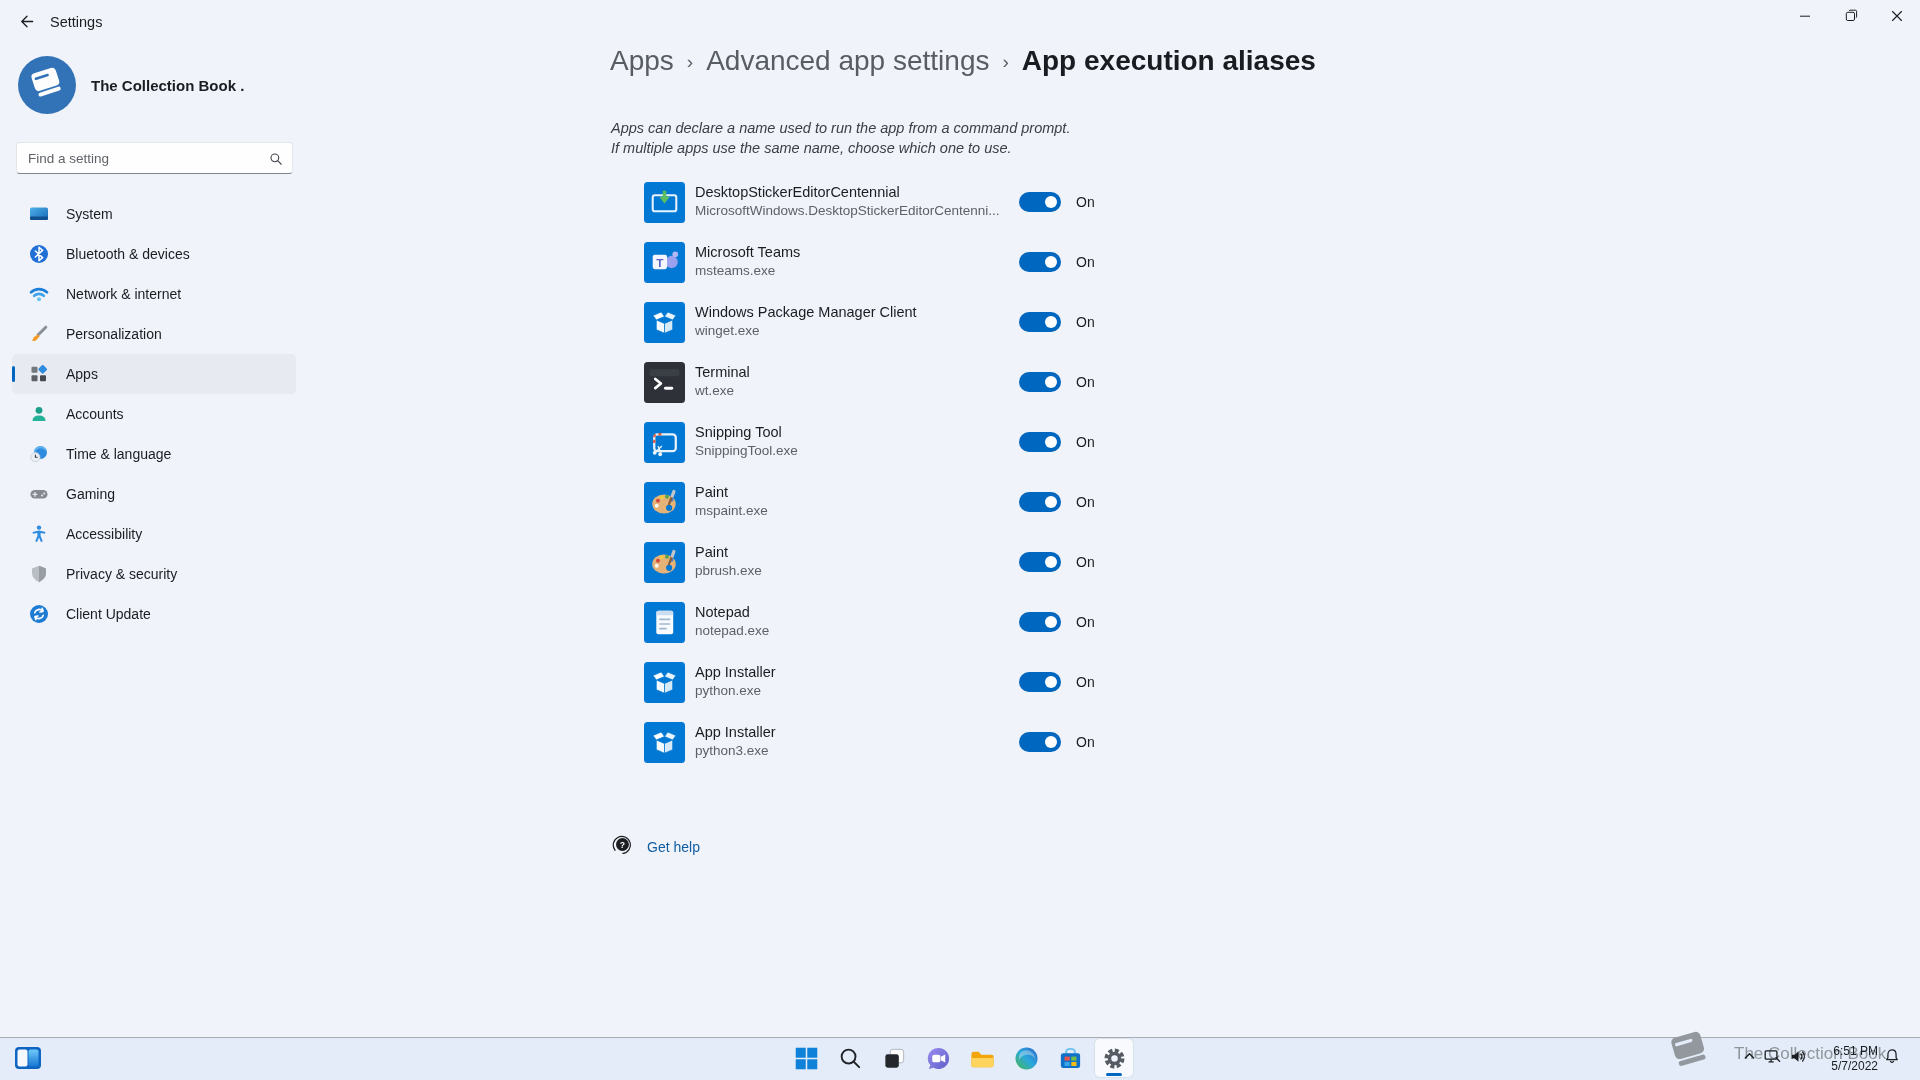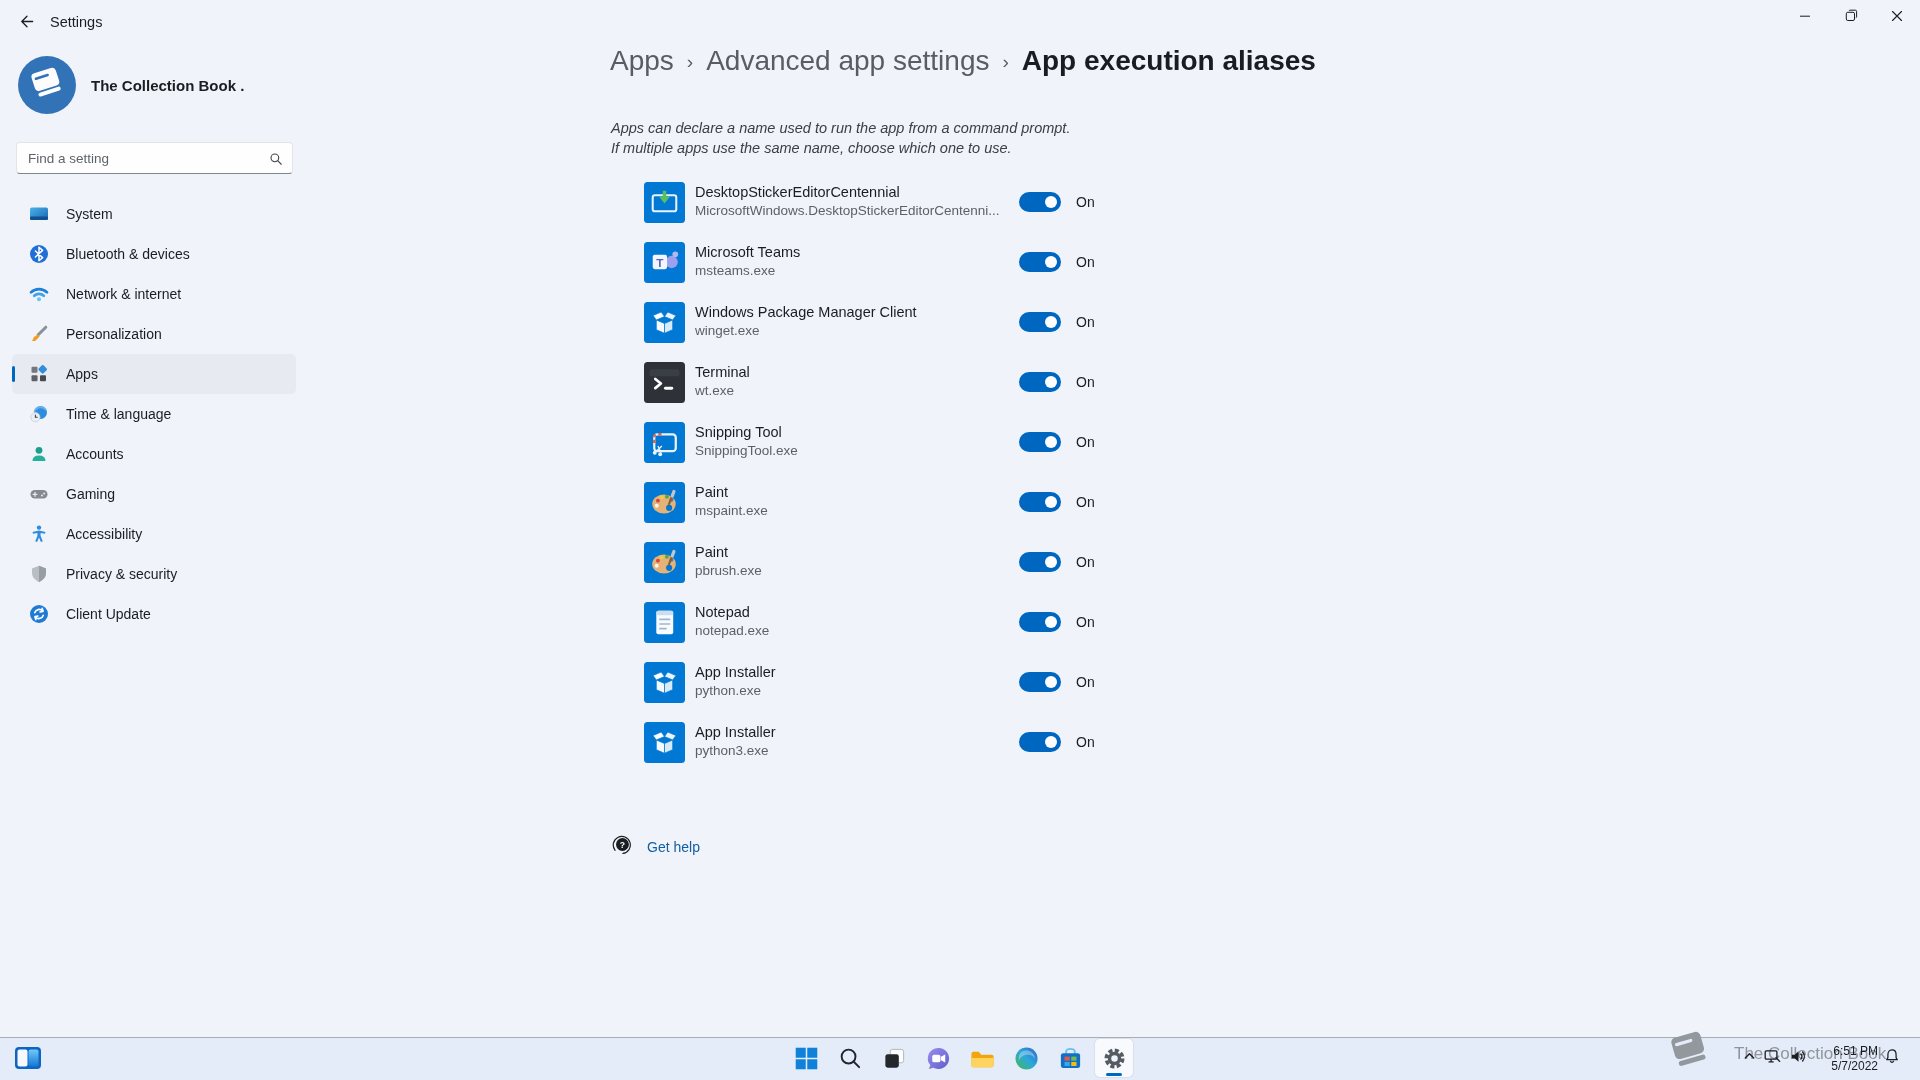--- a/index.html
+++ b/index.html
@@ -176,37 +176,37 @@
             <rect x="11" y="11.2" width="6" height="6" rx="1" fill="#454A50"></rect>
             <rect x="10.3" y="1.9" width="6.8" height="6.8" rx="1.2" fill="#2F8CDE" transform="rotate(45 13.7 5.3)"></rect>
           </svg>
         </span>
     <span class="nav-label">Apps</span>
   </div>
 
   <div class="nav-item">
     <span class="nav-icon">
           <svg viewBox="0 0 20 20" width="20" height="20">
+            <circle cx="10" cy="6.3" r="3.4" fill="#1AA08A"></circle>
+            <path d="M3.5 17 Q3.5 11.5 10 11.5 Q16.5 11.5 16.5 17 Z" fill="#23B297"></path>
+          </svg>
+        </span>
+    <span class="nav-label">Accounts</span>
+  </div>
+
+  <div class="nav-item">
+    <span class="nav-icon">
+          <svg viewBox="0 0 20 20" width="20" height="20">
             <circle cx="11.5" cy="8.5" r="6.5" fill="#2E8BDF"></circle>
             <path d="M5.5 7.5 A6.5 6.5 0 0 1 17 6" fill="none" stroke="#6FBCF2" stroke-width="2" opacity="0.8"></path>
             <circle cx="6.4" cy="13.2" r="4.6" fill="#E9EFF5" stroke="#C6CED6" stroke-width="0.8"></circle>
             <path d="M6.4 11 V13.2 H8.2" stroke="#3A3F45" stroke-width="1.1" fill="none" stroke-linecap="round"></path>
           </svg>
         </span>
     <span class="nav-label">Time &amp; language</span>
-  </div>
-
-  <div class="nav-item">
-    <span class="nav-icon">
-          <svg viewBox="0 0 20 20" width="20" height="20">
-            <circle cx="10" cy="6.3" r="3.4" fill="#1AA08A"></circle>
-            <path d="M3.5 17 Q3.5 11.5 10 11.5 Q16.5 11.5 16.5 17 Z" fill="#23B297"></path>
-          </svg>
-        </span>
-    <span class="nav-label">Accounts</span>
   </div>
 
   <div class="nav-item">
     <span class="nav-icon">
           <svg viewBox="0 0 20 20" width="20" height="20">
             <rect x="1.5" y="6" width="17" height="8.6" rx="4.3" fill="#858A90"></rect>
             <path d="M6 8.4 V12.2 M4.1 10.3 H7.9" stroke="#E8EAEC" stroke-width="1.3" stroke-linecap="round"></path>
             <circle cx="13" cy="11.4" r="1" fill="#E8EAEC"></circle>
             <circle cx="15.2" cy="9.4" r="1" fill="#E8EAEC"></circle>
           </svg>

